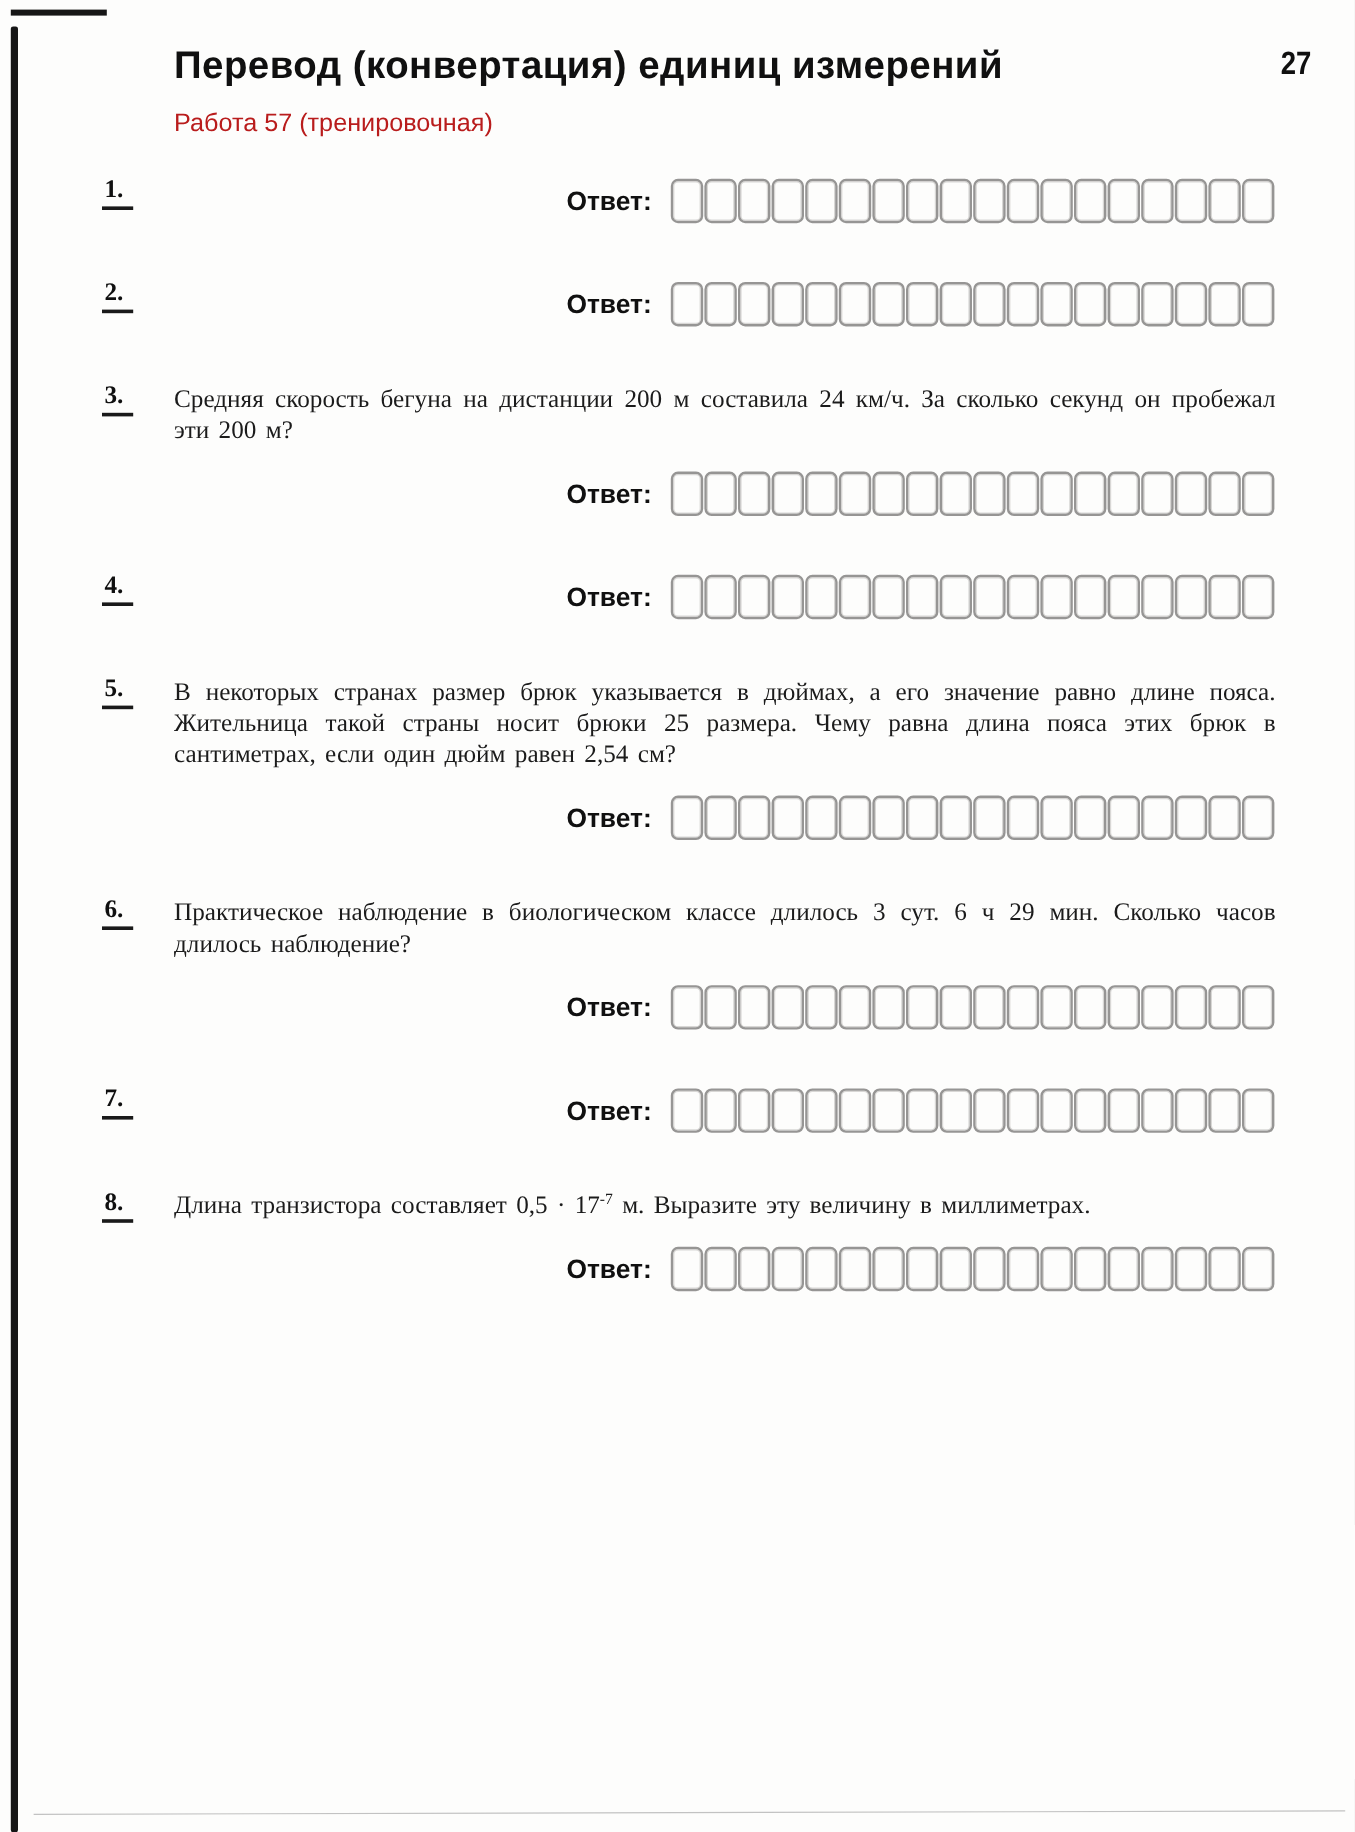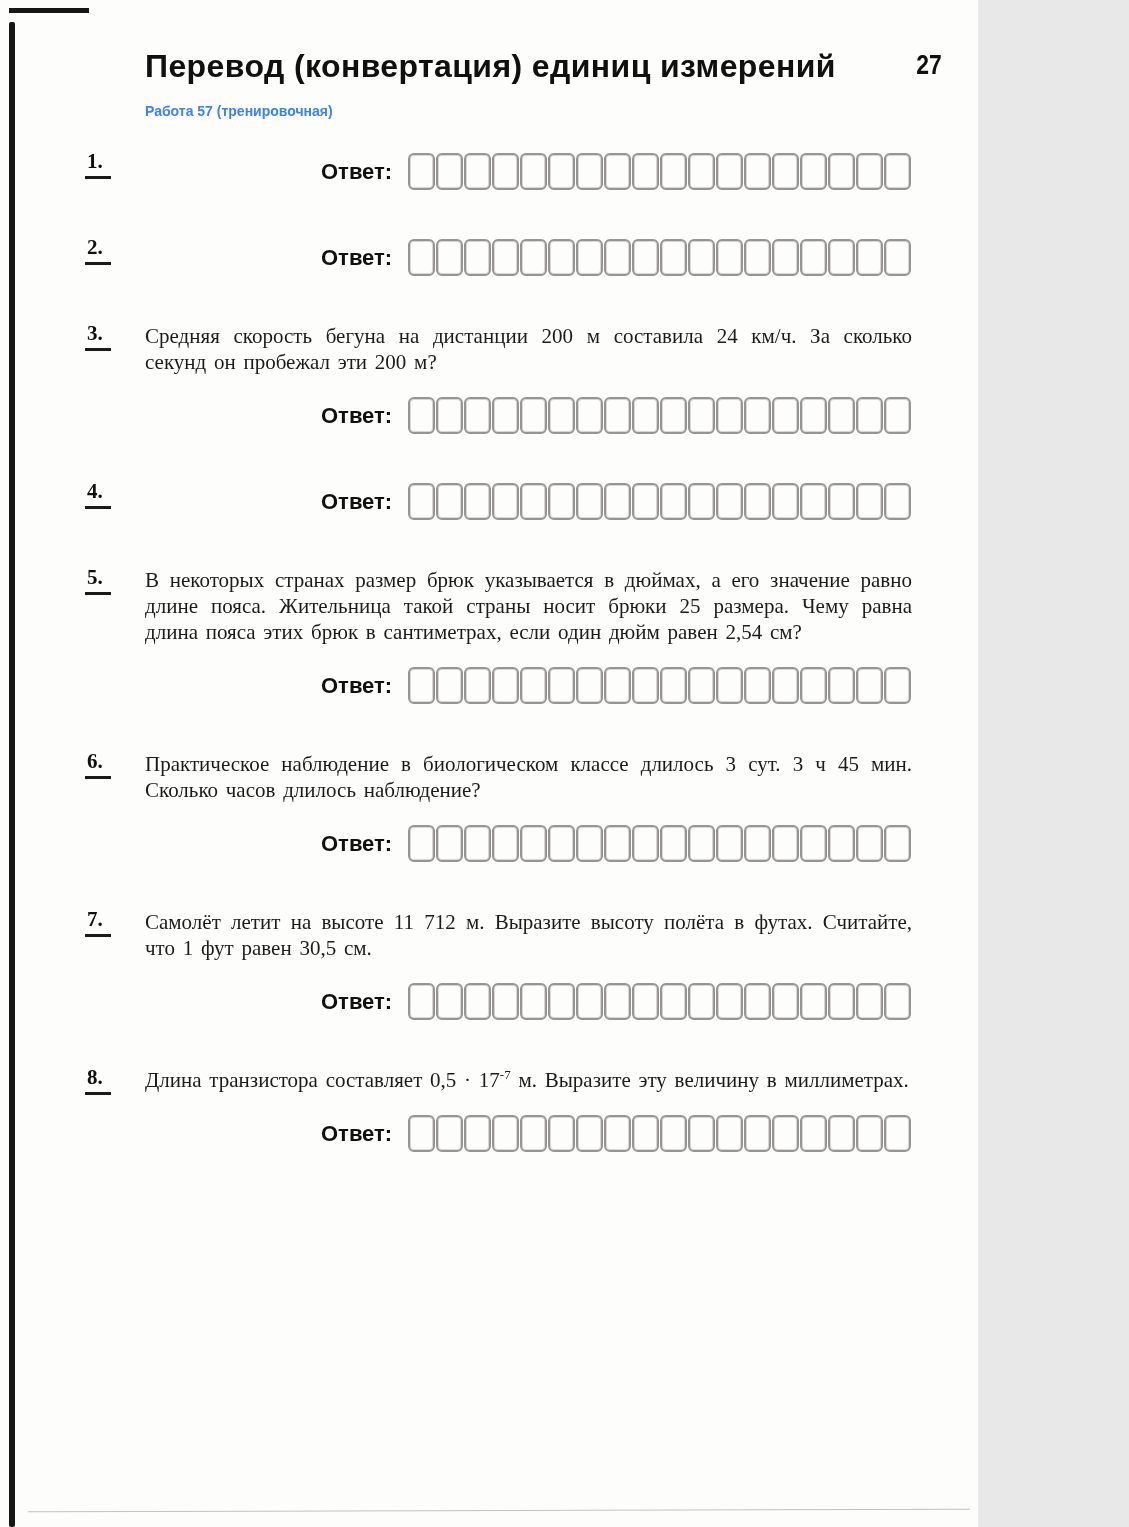--- a/index.html
+++ b/index.html
@@ -2,27 +2,27 @@
 <html><head>
 <meta charset="utf-8">
 <style>
   html, body {
     margin: 0;
     padding: 0;
     background: #e8e8e8;
   }
   .page {
     position: relative;
-    width: 978px;
+    width: 1129px;
     height: 1527px;
     background: #fdfdfc;
     overflow: hidden;
     color: #1c1c1c;
     box-sizing: border-box;
-    padding-top: 48px;
+    padding-top: 36px;
   }
   
   .binding-bar {
     position: absolute;
     left: 9px;
     top: 22px;
     bottom: 0;
     width: 6px;
     background: #161616;
     border-radius: 2px;
@@ -63,23 +63,23 @@
     top: 2px;
     right: -32px;
     font-family: "Liberation Sans", sans-serif;
     font-weight: bold;
     font-size: 27px;
     color: #101010;
     transform: scaleX(0.85);
   }
   .subtitle {
     font-family: "Liberation Sans", sans-serif;
-    font-weight: bold;
-    font-size: 14px;
-    color: #3b82f6;
+    font-weight: normal;
+    font-size: 21px;
+    color: #b91c1c;
     margin: 18px 0 0 0;
   }
 
   .problems {
     margin-top: 32px;
   }
   .problem {
     position: relative;
     margin: 0 66px 44px 145px;
   }
@@ -286,21 +286,21 @@
             <div class="cell"></div>
             <div class="cell"></div>
             <div class="cell"></div>
             <div class="cell"></div>
           </div>
       </div>
     </section>
 
     <section class="problem">
       <span class="num">6.</span>
-      <p class="ptext">Практическое наблюдение в биологическом классе длилось 3 сут. 3 ч 45 мин. Сколько часов длилось наблюдение?</p>
+      <p class="ptext">Практическое наблюдение в биологическом классе длилось 3 сут. 6 ч 29 мин. Сколько часов длилось наблюдение?</p>
       <div class="answer-row">
         <span class="answer-label">Ответ:</span>
         <div class="boxes">
             <div class="cell"></div>
             <div class="cell"></div>
             <div class="cell"></div>
             <div class="cell"></div>
             <div class="cell"></div>
             <div class="cell"></div>
             <div class="cell"></div>
@@ -314,21 +314,20 @@
             <div class="cell"></div>
             <div class="cell"></div>
             <div class="cell"></div>
             <div class="cell"></div>
           </div>
       </div>
     </section>
 
     <section class="problem">
       <span class="num">7.</span>
-      <p class="ptext">Самолёт летит на высоте 11 712 м. Выразите высоту полёта в футах. Считайте, что 1 фут равен 30,5 см.</p>
       <div class="answer-row">
         <span class="answer-label">Ответ:</span>
         <div class="boxes">
             <div class="cell"></div>
             <div class="cell"></div>
             <div class="cell"></div>
             <div class="cell"></div>
             <div class="cell"></div>
             <div class="cell"></div>
             <div class="cell"></div>

